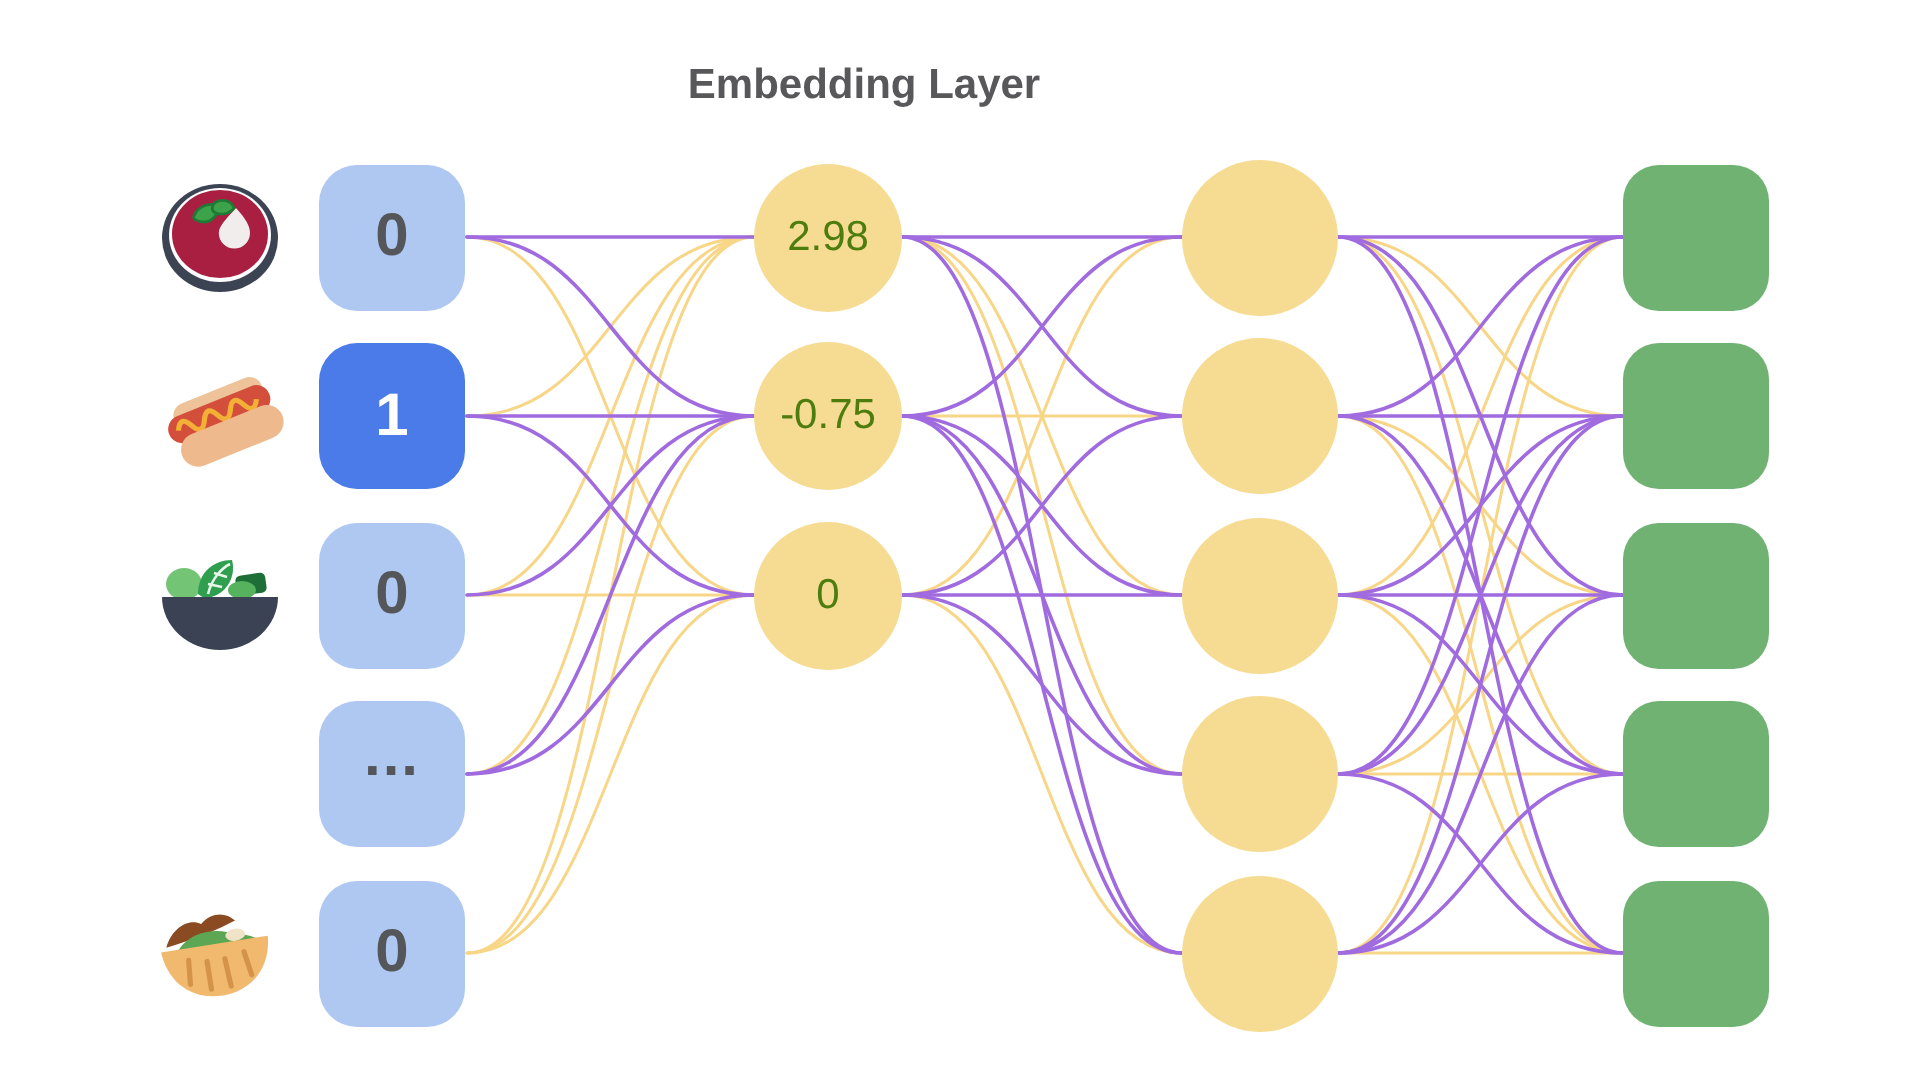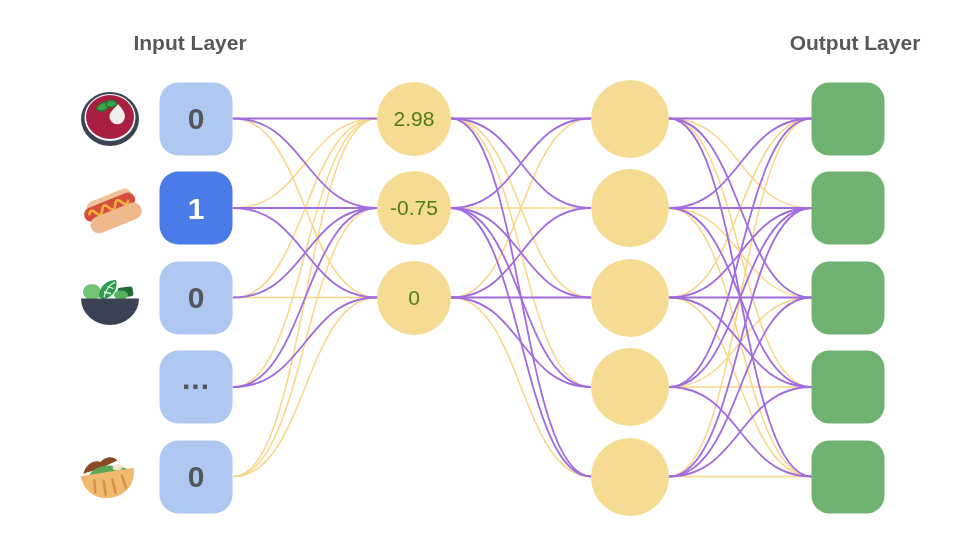--- a/index.html
+++ b/index.html
@@ -82,22 +82,21 @@
       <path d="M 669 297.5 C 740.25 297.5, 740.25 297.5, 811.5 297.5" fill="none" stroke="#a16be0" stroke-width="1.8" stroke-linecap="round"></path>
       <path d="M 669 297.5 C 740.25 297.5, 740.25 387, 811.5 387" fill="none" stroke="#a16be0" stroke-width="1.8" stroke-linecap="round"></path>
       <path d="M 669 387 C 740.25 387, 740.25 118.5, 811.5 118.5" fill="none" stroke="#a16be0" stroke-width="1.8" stroke-linecap="round"></path>
       <path d="M 669 387 C 740.25 387, 740.25 208, 811.5 208" fill="none" stroke="#a16be0" stroke-width="1.8" stroke-linecap="round"></path>
       <path d="M 669 387 C 740.25 387, 740.25 476.5, 811.5 476.5" fill="none" stroke="#a16be0" stroke-width="1.8" stroke-linecap="round"></path>
       <path d="M 669 476.5 C 740.25 476.5, 740.25 208, 811.5 208" fill="none" stroke="#a16be0" stroke-width="1.8" stroke-linecap="round"></path>
       <path d="M 669 476.5 C 740.25 476.5, 740.25 297.5, 811.5 297.5" fill="none" stroke="#a16be0" stroke-width="1.8" stroke-linecap="round"></path>
       <path d="M 669 476.5 C 740.25 476.5, 740.25 387, 811.5 387" fill="none" stroke="#a16be0" stroke-width="1.8" stroke-linecap="round"></path>
     </svg>
 
-  <div class="layer-title" style="left:190px">Input Layer</div>
-  <div class="layer-title" style="left:855px">Output Layer</div>
+  <div class="layer-title" style="left:432px">Embedding Layer</div>
 
   <svg class="icon" style="left:110px;top:118.5px" viewBox="0 0 64 64">
     <ellipse cx="32" cy="32" rx="29" ry="27" fill="#3c4454"></ellipse>
     <ellipse cx="32" cy="30.5" rx="25.5" ry="23.5" fill="#fdfdfd"></ellipse>
     <ellipse cx="32" cy="30" rx="24" ry="22" fill="#a81f41"></ellipse>
     <path d="M40 17 c5 5.5 7 9 7 12.5 a7.8 7.8 0 0 1 -15.6 0 c0 -3.5 3.6 -7 8.6 -12.5 z" fill="#f2eded"></path>
     <path d="M28 20 q3 -4 9 -5" stroke="#1e7a35" stroke-width="1.6" fill="none"></path>
     <path d="M19 21 c2 -5 8 -7 12 -5 c0.5 4 -3 8 -7 8 c-3 0 -6 -1.5 -5 -3 z" fill="#3da34b" stroke="#1e7a35" stroke-width="1.4"></path>
     <path d="M30 14 c4 -2 8 0 9 3 c-2 3 -7 4 -10 2 c-1.5 -1 -1 -4 1 -5 z" fill="#3da34b" stroke="#1e7a35" stroke-width="1.4"></path>
   </svg>

